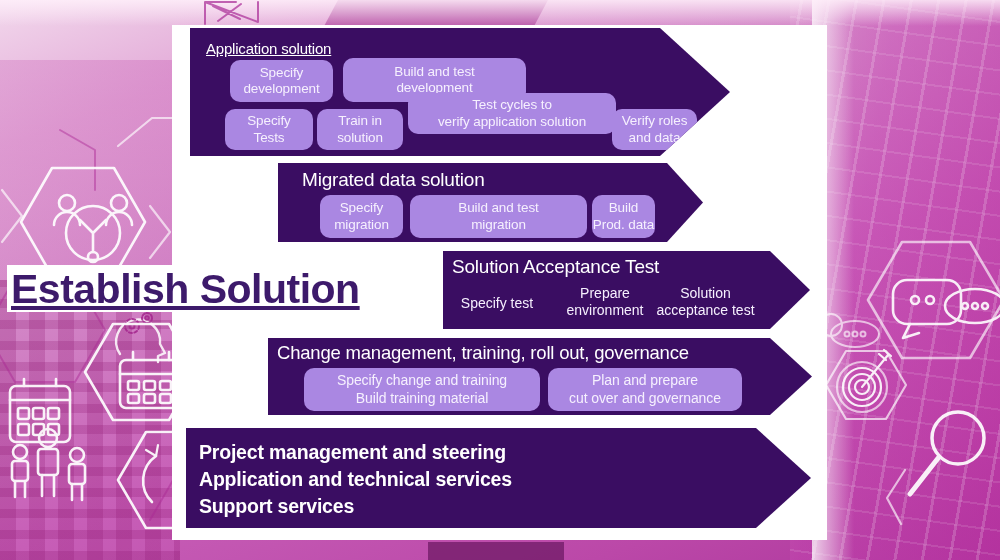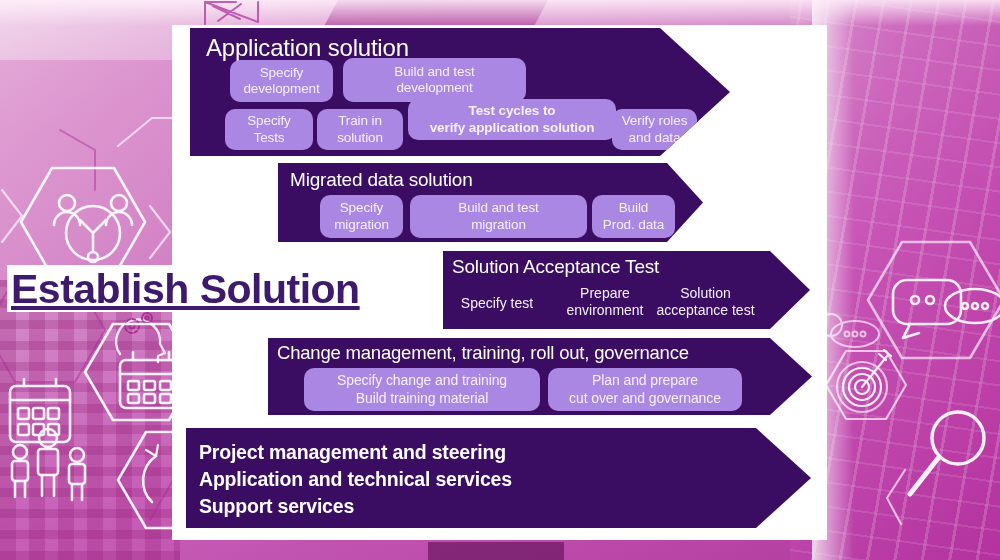--- a/index.html
+++ b/index.html
@@ -43,22 +43,22 @@
     clip-path:polygon(0 0,calc(100% - 70px) 0,100% 50%,calc(100% - 70px) 100%,0 100%);}
   .a2{left:278px;top:163px;width:425px;height:79px;
     clip-path:polygon(0 0,calc(100% - 36px) 0,100% 50%,calc(100% - 36px) 100%,0 100%);}
   .a3{left:443px;top:251px;width:367px;height:78px;
     clip-path:polygon(0 0,calc(100% - 40px) 0,100% 50%,calc(100% - 40px) 100%,0 100%);}
   .a4{left:268px;top:338px;width:544px;height:77px;
     clip-path:polygon(0 0,calc(100% - 42px) 0,100% 50%,calc(100% - 42px) 100%,0 100%);}
   .a5{left:186px;top:428px;width:625px;height:100px;
     clip-path:polygon(0 0,calc(100% - 55px) 0,100% 50%,calc(100% - 55px) 100%,0 100%);}
   .hdr{position:absolute;color:#ffffff;white-space:nowrap;letter-spacing:-0.2px;}
-  .a1 .hdr{left:16px;top:6px;font-size:24px;}
-  .a2 .hdr{left:12px;top:6px;font-size:19px;}
+  .a1 .hdr{left:16px;top:12px;font-size:15px;text-decoration:underline;}
+  .a2 .hdr{left:24px;top:6px;font-size:19px;}
   .a3 .hdr{left:9px;top:5px;font-size:19px;}
   .a4 .hdr{left:9px;top:4px;font-size:18.5px;}
   .pbox{position:absolute;background:#aa87e2;border-radius:10px;color:#f6f0fe;
     display:flex;align-items:center;justify-content:center;text-align:center;
     font-size:13.5px;line-height:1.22;white-space:pre-line;letter-spacing:-0.1px;margin-left:30px;}
   .sat-item{position:absolute;color:#f6f0fe;text-align:center;font-size:14px;
     line-height:1.2;white-space:pre-line;}
   .svc{position:absolute;left:13px;top:11px;}
   .svc-line{color:#ffffff;font-weight:bold;font-size:19.5px;line-height:27px;
     white-space:nowrap;letter-spacing:-0.2px;}
@@ -203,33 +203,33 @@
   <div class="arrow a1">
     <div class="hdr">Application solution</div>
     <div class="pbox" style="left:10px;top:32px;width:103px;height:42px;">Specify
 development</div>
     <div class="pbox" style="left:123px;top:30px;width:183px;height:44px;">Build and test
 development</div>
     <div class="pbox" style="left:5px;top:81px;width:88px;height:41px;">Specify
 Tests</div>
     <div class="pbox" style="left:97px;top:81px;width:86px;height:41px;">Train in
 solution</div>
-    <div class="pbox" style="left:188px;top:71px;width:208px;height:41px;font-weight:bold;">Test cycles to
+    <div class="pbox" style="left:188px;top:65px;width:208px;height:41px;">Test cycles to
 verify application solution</div>
     <div class="pbox" style="left:392px;top:81px;width:85px;height:41px;">Verify roles
 and data</div>
   </div>
 
   <div class="arrow a2">
     <div class="hdr">Migrated data solution</div>
     <div class="pbox" style="left:12px;top:32px;width:83px;height:43px;">Specify
 migration</div>
     <div class="pbox" style="left:102px;top:32px;width:177px;height:43px;">Build and test
 migration</div>
-    <div class="pbox" style="left:284px;top:32px;width:83px;height:43px;">Build
+    <div class="pbox" style="left:284px;top:32px;width:63px;height:43px;">Build
 Prod. data</div>
   </div>
 
   <div class="arrow a4">
     <div class="hdr">Change management, training, roll out, governance</div>
     <div class="pbox" style="left:6px;top:30px;width:236px;height:43px;font-size:14px;">Specify change and training
 Build training material</div>
     <div class="pbox" style="left:250px;top:30px;width:194px;height:43px;font-size:14px;">Plan and prepare
 cut over and governance</div>
   </div>

